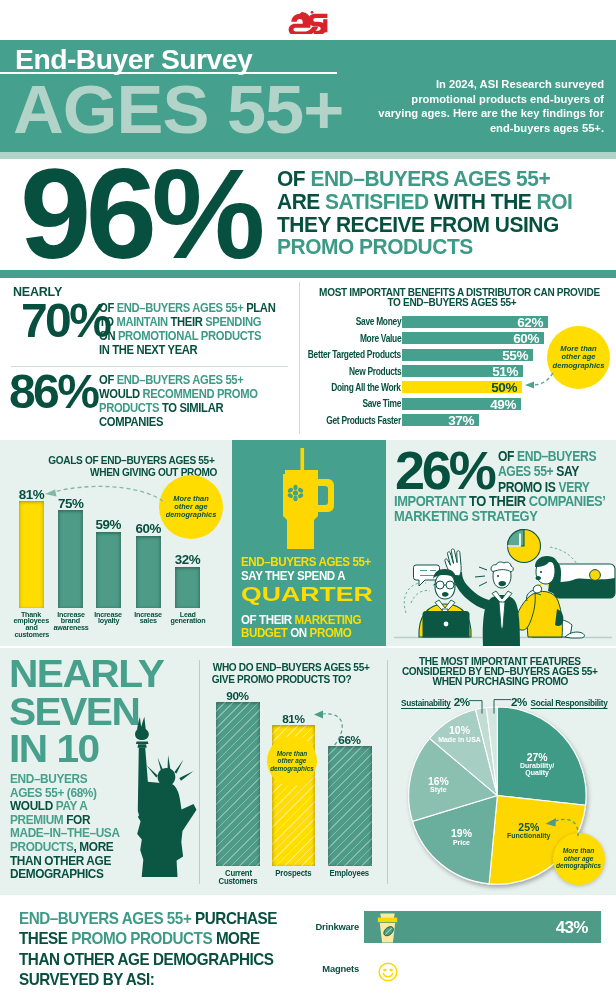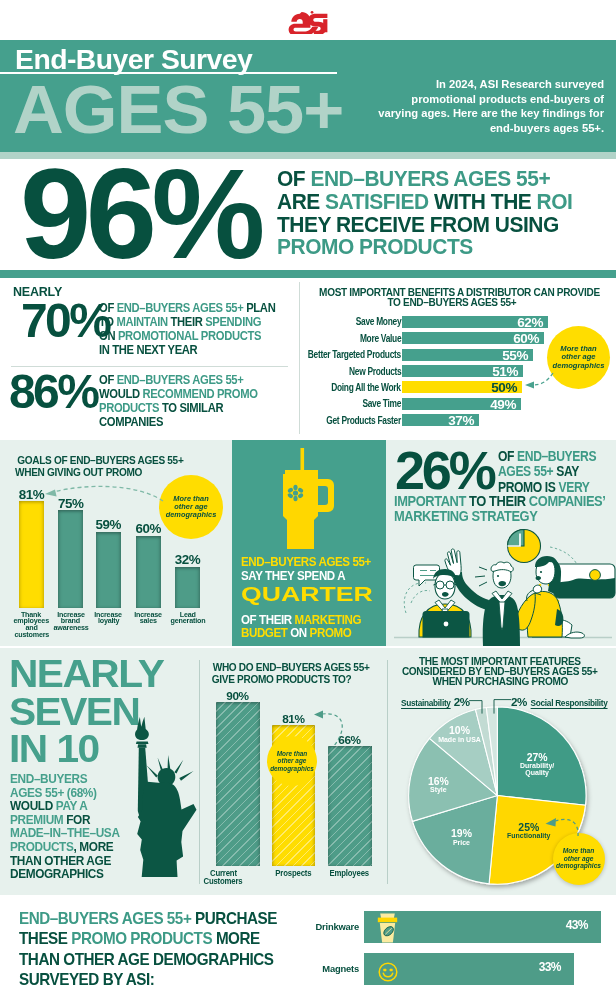--- a/index.html
+++ b/index.html
@@ -53,21 +53,21 @@
   .bn-bar.hl .bn-val{color:var(--dark);}
 
   .bubble{position:absolute;border-radius:50%;background:var(--yellow);display:flex;align-items:center;justify-content:center;text-align:center;font-weight:bold;font-style:italic;color:var(--dark);white-space:nowrap;}
   .bubble span{display:block;}
   .bubble > div{width:100%;}
 
   
   #r3-a{left:0;top:440px;width:232px;height:206px;background:var(--light);}
   #r3-b{left:232px;top:440px;width:154px;height:206px;background:var(--teal);}
   #r3-c{left:386px;top:440px;width:230px;height:206px;background:var(--light);}
-  #goals-title{left:8px;top:455px;width:216px;text-align:left;font-size:11.2px;font-weight:bold;color:var(--dark);line-height:11.5px;letter-spacing:-0.35px;white-space:nowrap;}
+  #goals-title{left:8px;top:455px;width:216px;text-align:right;font-size:11.2px;font-weight:bold;color:var(--dark);line-height:11.5px;letter-spacing:-0.35px;white-space:nowrap;}
   #goals-title span{display:inline-block;transform:scaleX(0.9);}
   .gb{position:absolute;width:25px;background:#4e9c88;box-shadow:inset 2px 0 3px rgba(0,0,0,0.12), inset -2px 0 3px rgba(0,0,0,0.12), inset 0 2px 3px rgba(0,0,0,0.2);}
   .gb.hl{background:var(--yellow);box-shadow:inset 2px 0 3px rgba(0,0,0,0.10), inset -2px 0 3px rgba(0,0,0,0.10), inset 0 2px 3px rgba(0,0,0,0.16);}
   .gv{position:absolute;font-size:13.4px;font-weight:bold;color:var(--dark);letter-spacing:-0.5px;text-align:center;width:44px;line-height:1;}
   .gl{position:absolute;font-size:7.8px;font-weight:bold;color:var(--dark);line-height:6.7px;text-align:center;width:56px;letter-spacing:-0.2px;white-space:nowrap;}
   .gl span{display:inline-block;transform:scaleX(0.92);}
 
   #quarter-txt{left:241px;top:556px;width:150px;font-size:12.6px;font-weight:bold;color:#fff;line-height:13.8px;letter-spacing:-0.45px;white-space:nowrap;transform:scaleX(0.92);transform-origin:left top;}
   .yl{color:var(--yellow);}
   #quarter-big{left:241px;top:584px;font-size:20.5px;font-weight:bold;color:var(--yellow);letter-spacing:0px;white-space:nowrap;line-height:1;transform:scaleX(1.3);transform-origin:left top;}
@@ -92,21 +92,21 @@
   .wl{position:absolute;font-size:8.4px;font-weight:bold;color:var(--dark);line-height:8.4px;text-align:center;width:70px;letter-spacing:-0.2px;white-space:nowrap;}
   .wl span{display:inline-block;transform:scaleX(0.93);}
 
   #pie-title{left:390px;top:655.5px;width:220px;text-align:center;font-size:11.2px;font-weight:bold;color:var(--dark);line-height:10.2px;letter-spacing:-0.35px;white-space:nowrap;}
   #pie-title span{display:inline-block;transform:scaleX(0.9);}
 
   
   #ft-text{left:19px;top:908px;width:300px;font-size:16.4px;font-weight:bold;color:var(--dark);line-height:20.3px;letter-spacing:-0.5px;white-space:nowrap;transform:scaleX(0.93);transform-origin:left top;}
   .ftbar{position:absolute;left:363.9px;height:32.5px;background:#4e9c88;}
   .ftlab{position:absolute;right:257px;font-size:9.4px;font-weight:bold;color:var(--dark);letter-spacing:-0.2px;}
-  .ftval{position:absolute;right:13px;font-size:12px;font-weight:bold;color:#fff;letter-spacing:-0.6px;}
+  .ftval{position:absolute;right:13px;font-size:17px;font-weight:bold;color:#fff;letter-spacing:-0.6px;}
 
   #lbl-sust{left:400px;top:695.5px;font-size:8.6px;font-weight:bold;color:var(--dark);letter-spacing:-0.3px;white-space:nowrap;line-height:11px;}
   #lbl-soc{left:511px;top:695.5px;font-size:8.6px;font-weight:bold;color:var(--dark);letter-spacing:-0.3px;white-space:nowrap;line-height:11px;}
   #lbl-sust b,#lbl-soc b{font-size:11.6px;letter-spacing:-0.4px;}
   #lbl-sust .ul,#lbl-soc .ul{display:inline-block;transform:scaleX(0.96);}
   .ul{text-decoration:underline;text-underline-offset:2px;}
 
   #p47-txt2{left:394px;top:494px;width:260px;font-size:13.8px;font-weight:bold;color:var(--dark);line-height:15.3px;letter-spacing:-0.45px;white-space:nowrap;transform:scaleX(0.935);transform-origin:left top;}
 </style>
 </head>
@@ -394,21 +394,21 @@
       <path d="M36.5 51 c5.2 0 8.8 3.8 8.8 8.9 c0 5.1 -3.7 9.1 -8.8 9.1 c-5.2 0 -8.9 -4 -8.9 -9.1 c0 -5.1 3.7 -8.9 8.9 -8.9 z"></path>
 
       <path d="M31 66 c3.5 -1 8 -0.6 11.4 1.3 c4.3 2.5 6.6 8.6 7.7 16 l1.4 9.2 l12 -5.6 l3 5.8 l-14 21.4 l-1.2 10.8 l1.8 14.5 l-6.5 4.2 l0.4 8 l0.5 8.4 h-35.8 l1.6 -17.2 l-3.1 -9.8 l1.6 -10.6 l-4.6 -5.3 l3.4 -12.8 l-2.7 -4.4 l4.1 -6.4 l0.4 -9.3 c0.5 -8.8 1.9 -15.6 5 -19.4 z"></path>
     </g>
   </svg>
 
   <div class="abs" id="who-title"><span>WHO DO END–BUYERS AGES 55+</span><br><span>GIVE PROMO PRODUCTS TO?</span></div>
   <div class="abs" id="who-chart" style="left:0;top:0;width:390px;height:812px;">
       <div class="wb" style="left: 216px; top: 702px; height: 163.5px;"></div>
       <div class="wv" style="left: 207.5px; top: 690.5px;">90%</div>
-      <div class="wl" style="left: 188px; top: 868.5px;"><span>Current</span><br><span>Customers</span></div>
+      <div class="wl" style="left: 203px; top: 868.5px;"><span>Current</span><br><span>Customers</span></div>
       <div class="wb hl" style="left: 271.9px; top: 725px; height: 140.5px;"></div>
       <div class="wv" style="left: 263.4px; top: 713.5px;">81%</div>
       <div class="wl" style="left: 258.4px; top: 868.5px;"><span>Prospects</span></div>
       <div class="wb" style="left: 328px; top: 746px; height: 119.5px;"></div>
       <div class="wv" style="left: 319.5px; top: 734.5px;">66%</div>
       <div class="wl" style="left: 314.5px; top: 868.5px;"><span>Employees</span></div>
     </div>
   <div class="bubble" id="who-bubble" style="left:267px;top:736px;width:50px;height:50px;font-size:6.4px;line-height:7.2px;">
       <div>
         <span>More than</span>
@@ -480,23 +480,20 @@
   </div>
   <div class="ftlab" style="top:921px;">Drinkware</div>
   <svg class="abs" style="left:376.5px;top:912.7px;width:21px;height:30px;" viewBox="0 0 21 30">
     <path d="M3.2 0.6 h14.6 l-0.9 4.4 h-12.8 z" fill="#fbeba0"></path>
     <rect x="0.8" y="4.6" width="19.4" height="4.6" fill="#ffd700"></rect>
     <path d="M2.8 10.1 h15.4 l-2.3 19.3 h-10.8 z" fill="#fbeba0"></path>
     <ellipse cx="11.6" cy="18.2" rx="5.6" ry="3.6" transform="rotate(-42 11.6 18.2)" fill="#4e9c88" stroke="#0c5644" stroke-width="0.8"></ellipse>
     <path d="M8.4 21.2 L14.8 15.2" stroke="#fbeba0" stroke-width="0.8" fill="none"></path>
   </svg>
 
-  <div class="ftbar" style="top:952.9px;width:210px;">
-    <div class="ftval" style="top:7px;">33%</div>
-  </div>
   <div class="ftlab" style="top:963px;">Magnets</div>
   <svg class="abs" style="left:377.6px;top:961.6px;width:20px;height:20px;" viewBox="0 0 20 20">
     <circle cx="10" cy="10" r="8.8" fill="none" stroke="#ffd700" stroke-width="1.5"></circle>
     <rect x="5.3" y="6.8" width="3.1" height="2.4" rx="0.6" fill="#ffd700"></rect>
     <rect x="11.6" y="6.8" width="3.1" height="2.4" rx="0.6" fill="#ffd700"></rect>
     <path d="M5.3 11.3 a4.9 4.9 0 0 0 9.4 0" fill="none" stroke="#ffd700" stroke-width="1.5" stroke-linecap="round"></path>
   </svg>
 
 </div>
 

